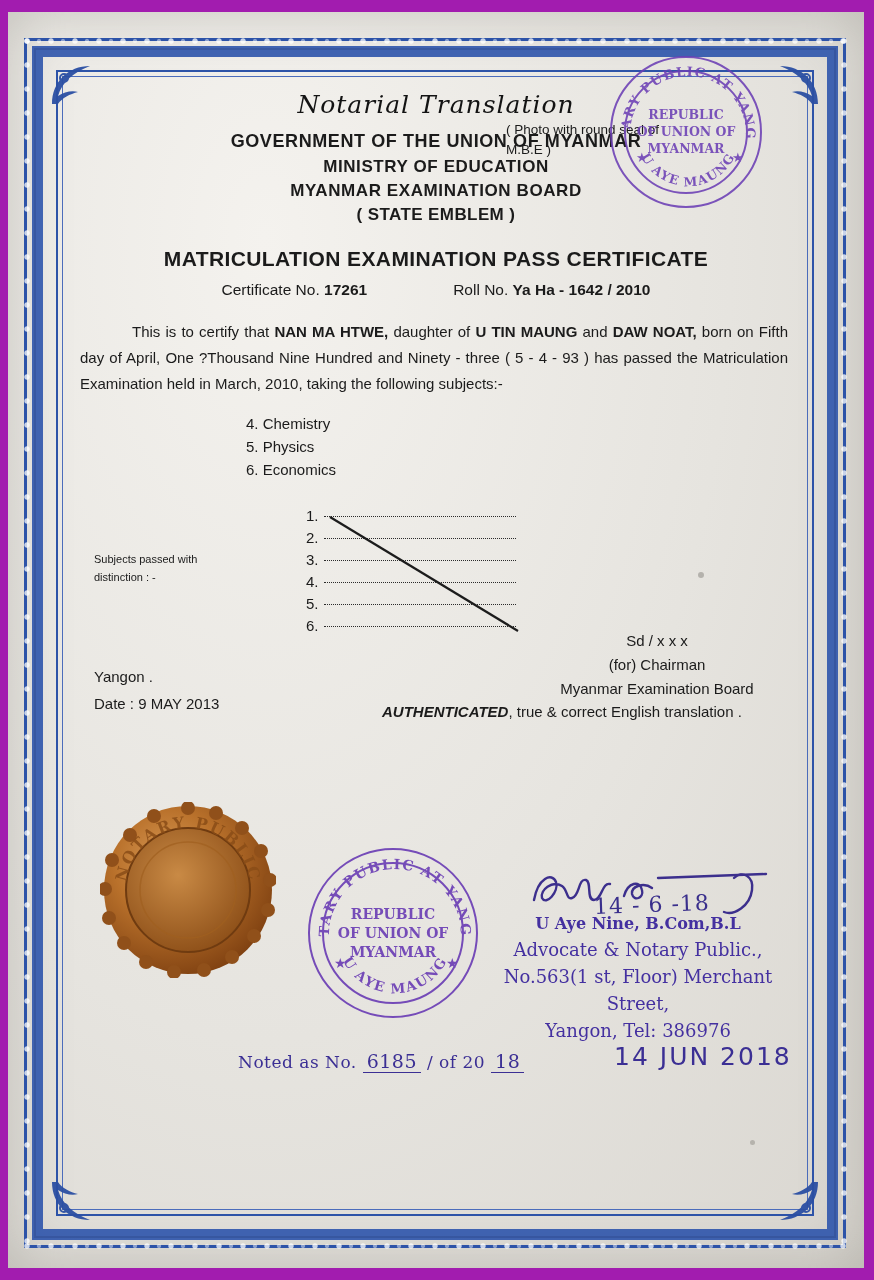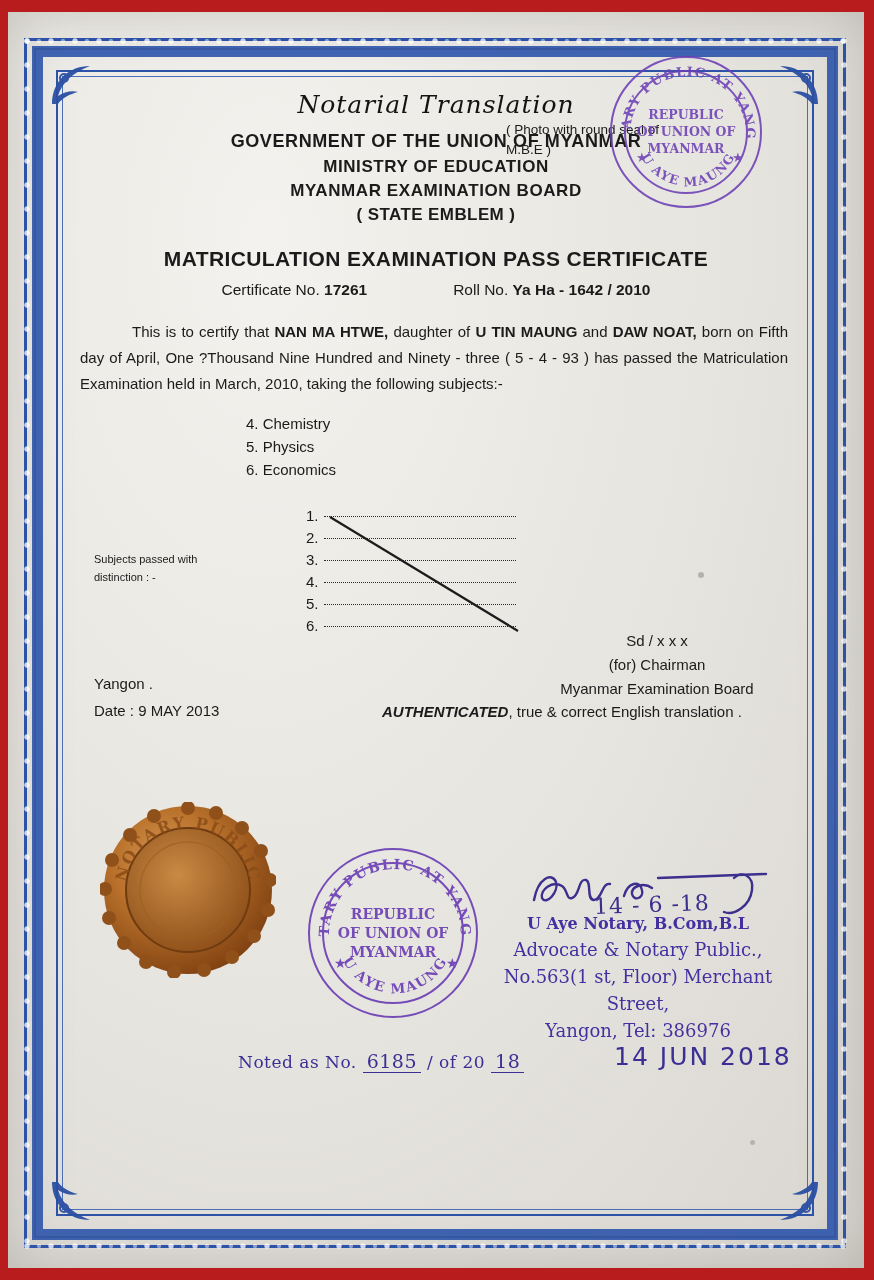--- a/index.html
+++ b/index.html
@@ -11,21 +11,21 @@
     width: 874px;
     height: 1280px;
     overflow: hidden;
     font-family: "Liberation Sans", sans-serif;
   }
 
   #page {
     position: relative;
     width: 874px;
     height: 1280px;
-    background: #b91c1c;
+    background: #a21caf;
   }
 
   
   .paper {
     position: absolute;
     left: 8px;
     top: 12px;
     width: 856px;
     height: 1256px;
     background: #e9e7e2;
@@ -239,21 +239,21 @@
     text-align: center;
     width: 270px;
     font-size: 15px;
     line-height: 1.6;
     margin-top: 18px;
   }
 
   .place-date {
     position: absolute;
     left: 16px;
-    top: 163px;
+    top: 156px;
     font-size: 15px;
     line-height: 1.8;
   }
 
   .auth-line {
     position: absolute;
     left: 304px;
     top: 196px;
     font-size: 15px;
   }
@@ -600,21 +600,21 @@
       <g fill="none" stroke="#3c2f8d" stroke-width="2.4" stroke-linecap="round">
         <path d="M6 40 C10 18 24 12 28 22 C31 32 18 46 14 38 C12 30 24 20 34 26 C40 30 38 40 44 38 C52 36 50 18 58 20 C64 22 58 40 66 40 C74 40 74 22 82 24"></path>
         <path d="M96 36 C100 22 112 20 114 30 C116 38 106 42 104 34 C103 26 116 22 124 28"></path>
         <path d="M130 18 L238 14"></path>
         <path d="M206 18 C214 10 226 16 224 30 C222 46 206 56 196 52"></path>
       </g>
     </svg>
     <div class="sig-date">14 - 6 -18</div>
 
     <div class="notary-info">
-      <div class="name">U Aye Notary, B.Com,B.L</div>
+      <div class="name">U Aye Nine, B.Com,B.L</div>
       <div class="ln">Advocate &amp; Notary Public.,</div>
       <div class="ln">No.563(1 st, Floor) Merchant Street,</div>
       <div class="ln">Yangon, Tel: 386976</div>
     </div>
 
     <div class="voted-row">
       <span>Noted  as  No.</span>
       <span class="voted-hand">6185</span>
       <span>/</span>
       <span>of</span>

